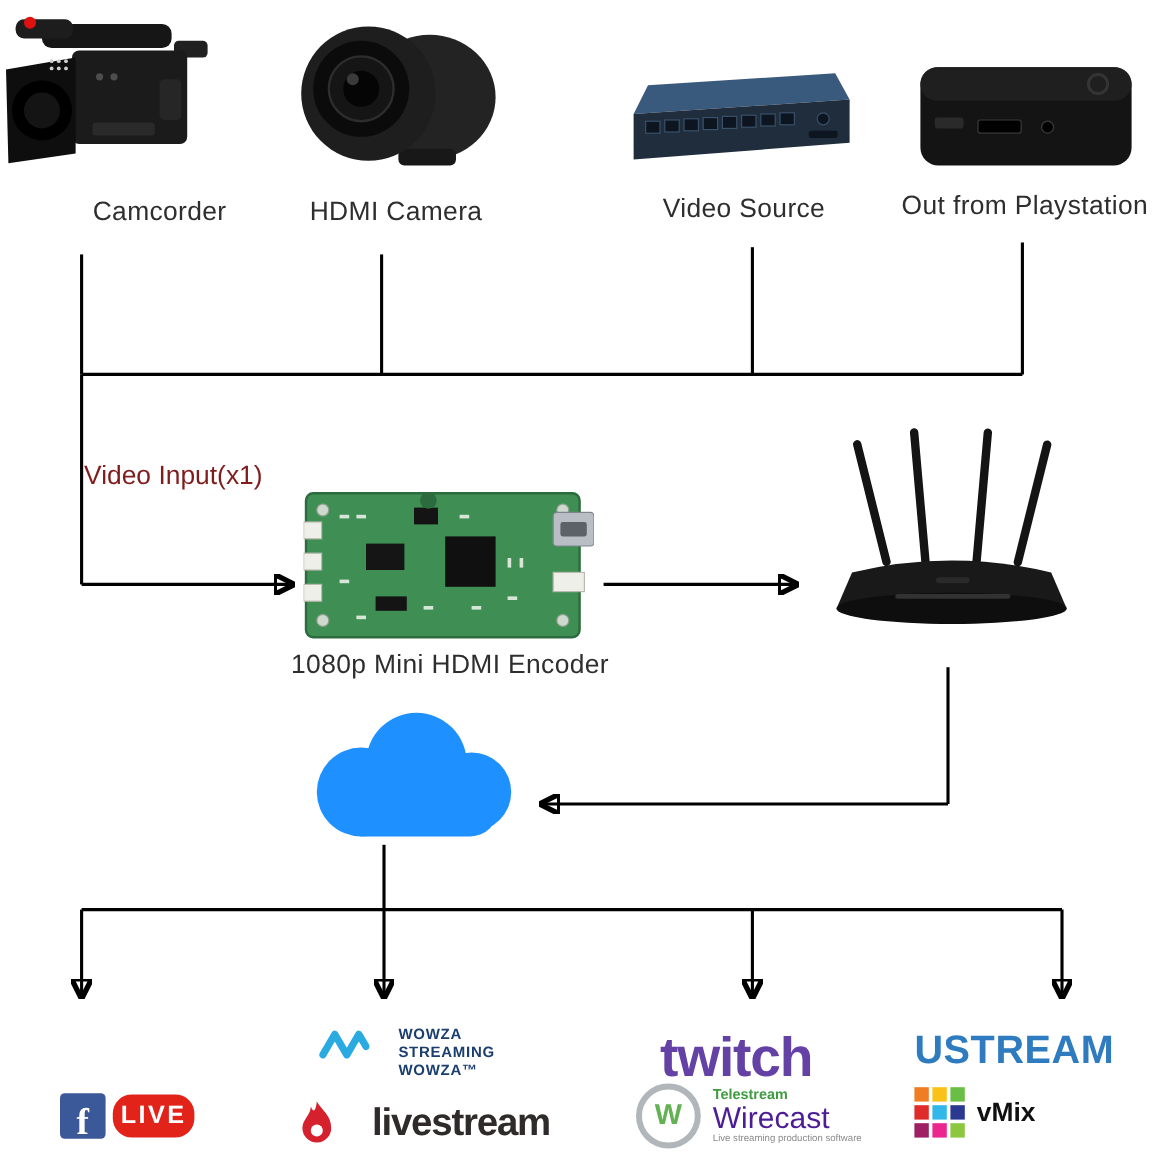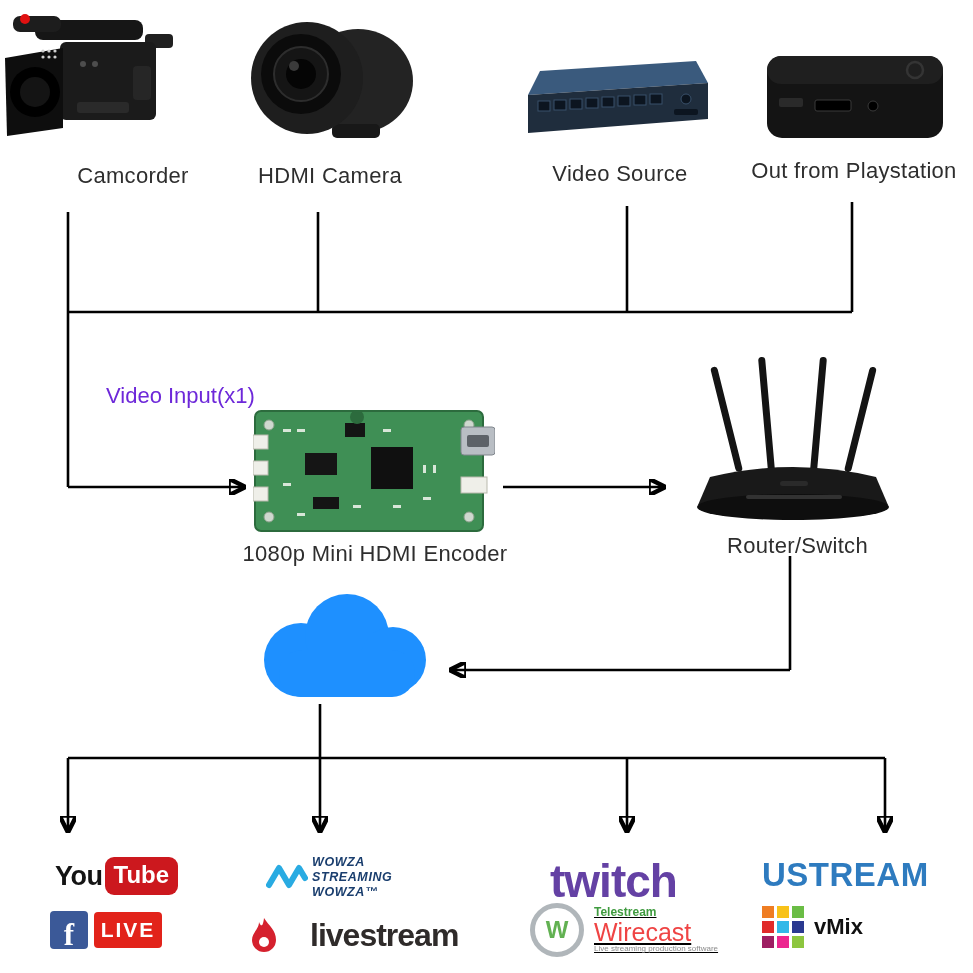--- a/index.html
+++ b/index.html
@@ -4,55 +4,55 @@
 <style>
   html,body{margin:0;padding:0;background:#fff;}
   .canvas{position:relative;width:973px;height:973px;background:#fff;overflow:hidden;
           font-family:"Liberation Sans",sans-serif;}
   .abs{position:absolute;}
   svg{display:block;}
   .wires{position:absolute;left:0;top:0;width:973px;height:973px;pointer-events:none;}
   .wires path{stroke:var(--line,#000);stroke-width:2.6;fill:none;}
 
   .device-label{position:absolute;font-size:22px;color:#2e2e2e;text-align:center;letter-spacing:.3px;}
-  .flow-label{position:absolute;font-size:22px;color:#6d28d9;padding-left:36px;}
+  .flow-label{position:absolute;font-size:22px;color:#7f1d1d;}
 
   .internet-text{position:absolute;left:253px;top:628px;width:180px;text-align:center;
                  color:#fff;font-size:34px;font-weight:bold;letter-spacing:.5px;}
 
   
   .yt{position:absolute;left:55px;top:857px;display:flex;align-items:center;gap:2px;}
   .yt-you{font-size:27px;font-weight:bold;color:#141414;letter-spacing:-.5px;}
   .yt-tube{background:var(--youtube-red,#cc181e);color:#fff;font-weight:bold;font-size:24px;
            border-radius:9px;padding:4px 9px 6px;}
 
   .fblive{position:absolute;left:50px;top:911px;display:flex;align-items:center;gap:6px;}
   .fb-square{width:38px;height:38px;background:var(--facebook-blue,#3b5998);border-radius:4px;
              color:#fff;font-family:"Liberation Serif",serif;font-weight:bold;font-size:31px;
              display:flex;align-items:flex-end;justify-content:center;line-height:.95;}
-  .live-box{width:68px;height:36px;background:var(--live-red,#e2231a);border-radius:4px;color:#fff;
+  .live-box{width:68px;height:36px;background:var(--live-red,#e2231a);border-radius:16px;color:#fff;
             font-weight:bold;font-size:21px;letter-spacing:2px;display:flex;align-items:center;justify-content:center;}
 
-  .wowza{position:absolute;left:266px;top:855px;display:flex;align-items:center;gap:4px;font-style:italic;}
+  .wowza{position:absolute;left:266px;top:855px;display:flex;gap:24px;}
   .wowza-text{display:flex;flex-direction:column;color:var(--wowza-blue,#1a3e6e);
               font-size:12.5px;font-weight:bold;line-height:1.2;letter-spacing:.6px;}
 
   .livestream{position:absolute;left:250px;top:916px;display:flex;align-items:center;gap:4px;}
   .livestream-text{font-size:32px;font-weight:600;color:#2f2b2a;letter-spacing:-1px;margin-left:28px;}
 
   .twitch{position:absolute;left:550px;top:854px;font-size:46px;font-weight:800;
           color:var(--twitch-purple,#6441a4);letter-spacing:-1px;}
 
   .wirecast{position:absolute;left:530px;top:903px;display:flex;align-items:center;gap:10px;}
   .wc-circle{width:44px;height:44px;border:5px solid #b0b6ba;border-radius:50%;background:#fff;
              display:flex;align-items:center;justify-content:center;
              color:#62b152;font-weight:800;font-size:24px;}
-  .wc-texts{display:flex;flex-direction:column;line-height:1.05;text-decoration:underline;}
+  .wc-texts{display:flex;flex-direction:column;line-height:1.05;}
   .wc-brand{font-size:12px;font-weight:bold;color:var(--telestream-green,#3f9b3f);}
-  .wc-name{font-size:25px;color:#ef4444;font-weight:500;}
+  .wc-name{font-size:25px;color:#4c1d95;font-weight:500;}
   .wc-tag{font-size:8px;color:#8a8a8a;}
 
   .ustream{position:absolute;left:762px;top:856px;font-size:33px;font-weight:800;
            color:var(--ustream-blue,#2e7bbf);letter-spacing:.5px;}
 
   .vmix{position:absolute;left:762px;top:906px;display:flex;align-items:center;gap:10px;}
   .vmix-grid{display:grid;grid-template-columns:repeat(3,12px);grid-auto-rows:12px;gap:3px;}
   .vmix-cell{width:12px;height:12px;}
   .vmix-label{font-size:22px;font-weight:bold;color:#101010;}
 </style>
@@ -202,37 +202,32 @@
         <rect x="70" y="2" width="7" height="115" rx="3.5" transform="rotate(-5 73 2)"></rect>
         <rect x="132" y="2" width="7" height="115" rx="3.5" transform="rotate(5 135 2)"></rect>
         <rect x="182" y="12" width="7" height="108" rx="3.5" transform="rotate(14 185 12)"></rect>
       </g>
       <path d="M22 122 Q105 102 188 122 L200 150 Q105 170 10 150 Z" fill="#191919"></path>
       <ellipse cx="105" cy="152" rx="96" ry="13" fill="#0e0e0e"></ellipse>
       <rect x="58" y="140" width="96" height="4" rx="2" fill="#323232"></rect>
       <rect x="92" y="126" width="28" height="5" rx="2.5" fill="#2a2a2a"></rect>
     </svg>
   </div>
-  <div class="device-label" style="left:705px;top:533px;width:185px;">Router/Switch</div>
 
   <div class="abs" style="left:243px;top:590px;">
     <svg width="200" height="118" viewBox="0 0 200 118">
       <g style="fill:var(--cloud,#1e90ff)">
         <circle cx="58" cy="70" r="37"></circle>
         <circle cx="104" cy="46" r="42"></circle>
         <circle cx="150" cy="70" r="33"></circle>
         <rect x="36" y="60" width="136" height="47" rx="23"></rect>
       </g>
     </svg>
   </div>
 
-  <div class="yt">
-    <span class="yt-you">You</span>
-    <span class="yt-tube">Tube</span>
-  </div>
 
   <div class="fblive">
     <span class="fb-square">f</span>
     <span class="live-box">LIVE</span>
   </div>
 
   <div class="wowza">
     <span>
       <svg width="42" height="34" viewBox="0 0 42 34">
         <path d="M3 24 L13 7 L23 24 L33 7 L39 17" stroke="#29abe2" stroke-width="6" fill="none" stroke-linecap="round" stroke-linejoin="round"></path>

